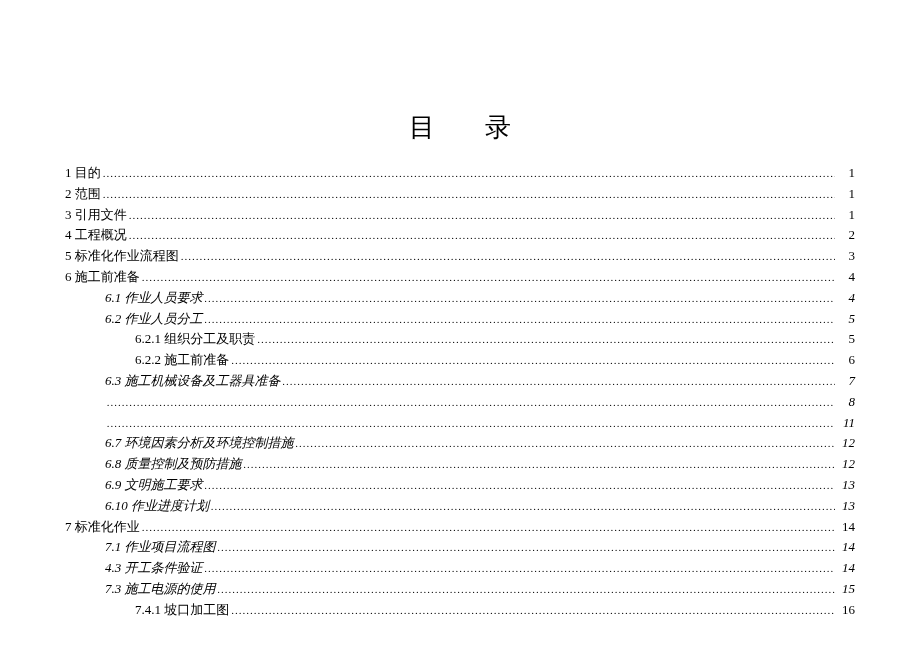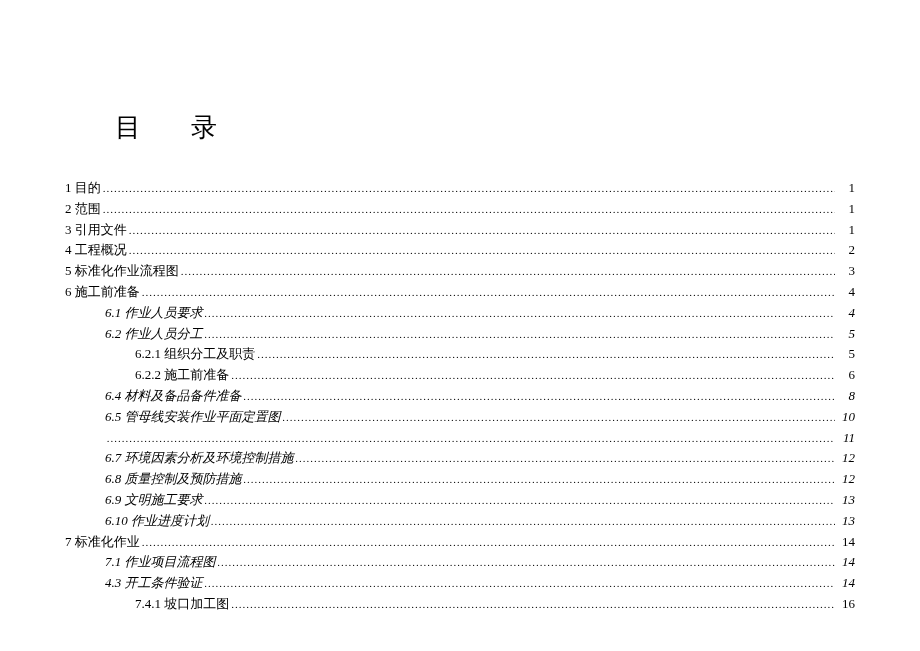--- a/index.html
+++ b/index.html
@@ -14,25 +14,25 @@
       font-family: "SimSun", "宋体", serif;
       font-size: 13px;
       color: #000;
       padding: 0;
       overflow: hidden;
     }
     .page {
       padding: 110px 65px 30px 65px;
     }
     .title {
-      text-align: left;
+      text-align: center;
       font-size: 26px;
       font-weight: normal;
       letter-spacing: 50px;
-      margin-bottom: 33px;
+      margin-bottom: 18px;
       padding-left: 50px;
     }
     .toc-entry {
       display: flex;
       align-items: flex-start;
       line-height: 1.6;
       white-space: nowrap;
     }
     .indent-1 { padding-left: 40px; font-style: italic; }
     .indent-2 { padding-left: 70px; }
@@ -107,28 +107,27 @@
         <span class="toc-label">6.2.1 组织分工及职责</span>
         <span class="toc-dots"></span>
         <span class="toc-page">5</span>
       </div>
       <div class="toc-entry indent-2">
         <span class="toc-label">6.2.2 施工前准备</span>
         <span class="toc-dots"></span>
         <span class="toc-page">6</span>
       </div>
       <div class="toc-entry indent-1">
-        <span class="toc-label">6.4 材料及备品备件准备</span>
+        <span class="toc-label">6.3 施工机械设备及工器具准备</span>
+        <span class="toc-dots"></span>
+        <span class="toc-page">7</span>
+      </div>
+      <div class="toc-entry indent-1">
         <span class="toc-dots"></span>
         <span class="toc-page">8</span>
-      </div>
-      <div class="toc-entry indent-1">
-        <span class="toc-label">6.5 管母线安装作业平面定置图</span>
-        <span class="toc-dots"></span>
-        <span class="toc-page">10</span>
       </div>
       <div class="toc-entry indent-1">
         <span class="toc-dots"></span>
         <span class="toc-page">11</span>
       </div>
       <div class="toc-entry indent-1">
         <span class="toc-label">6.7 环境因素分析及环境控制措施</span>
         <span class="toc-dots"></span>
         <span class="toc-page">12</span>
       </div>
@@ -155,19 +154,24 @@
       <div class="toc-entry indent-1">
         <span class="toc-label">7.1 作业项目流程图</span>
         <span class="toc-dots"></span>
         <span class="toc-page">14</span>
       </div>
       <div class="toc-entry indent-1">
         <span class="toc-label">4.3 开工条件验证</span>
         <span class="toc-dots"></span>
         <span class="toc-page">14</span>
       </div>
+      <div class="toc-entry indent-1">
+        <span class="toc-label">7.3 施工电源的使用</span>
+        <span class="toc-dots"></span>
+        <span class="toc-page">15</span>
+      </div>
       <div class="toc-entry indent-2">
         <span class="toc-label">7.4.1 坡口加工图</span>
         <span class="toc-dots"></span>
         <span class="toc-page">16</span>
       </div>
     </div>
 </div>
 
 </body></html>

